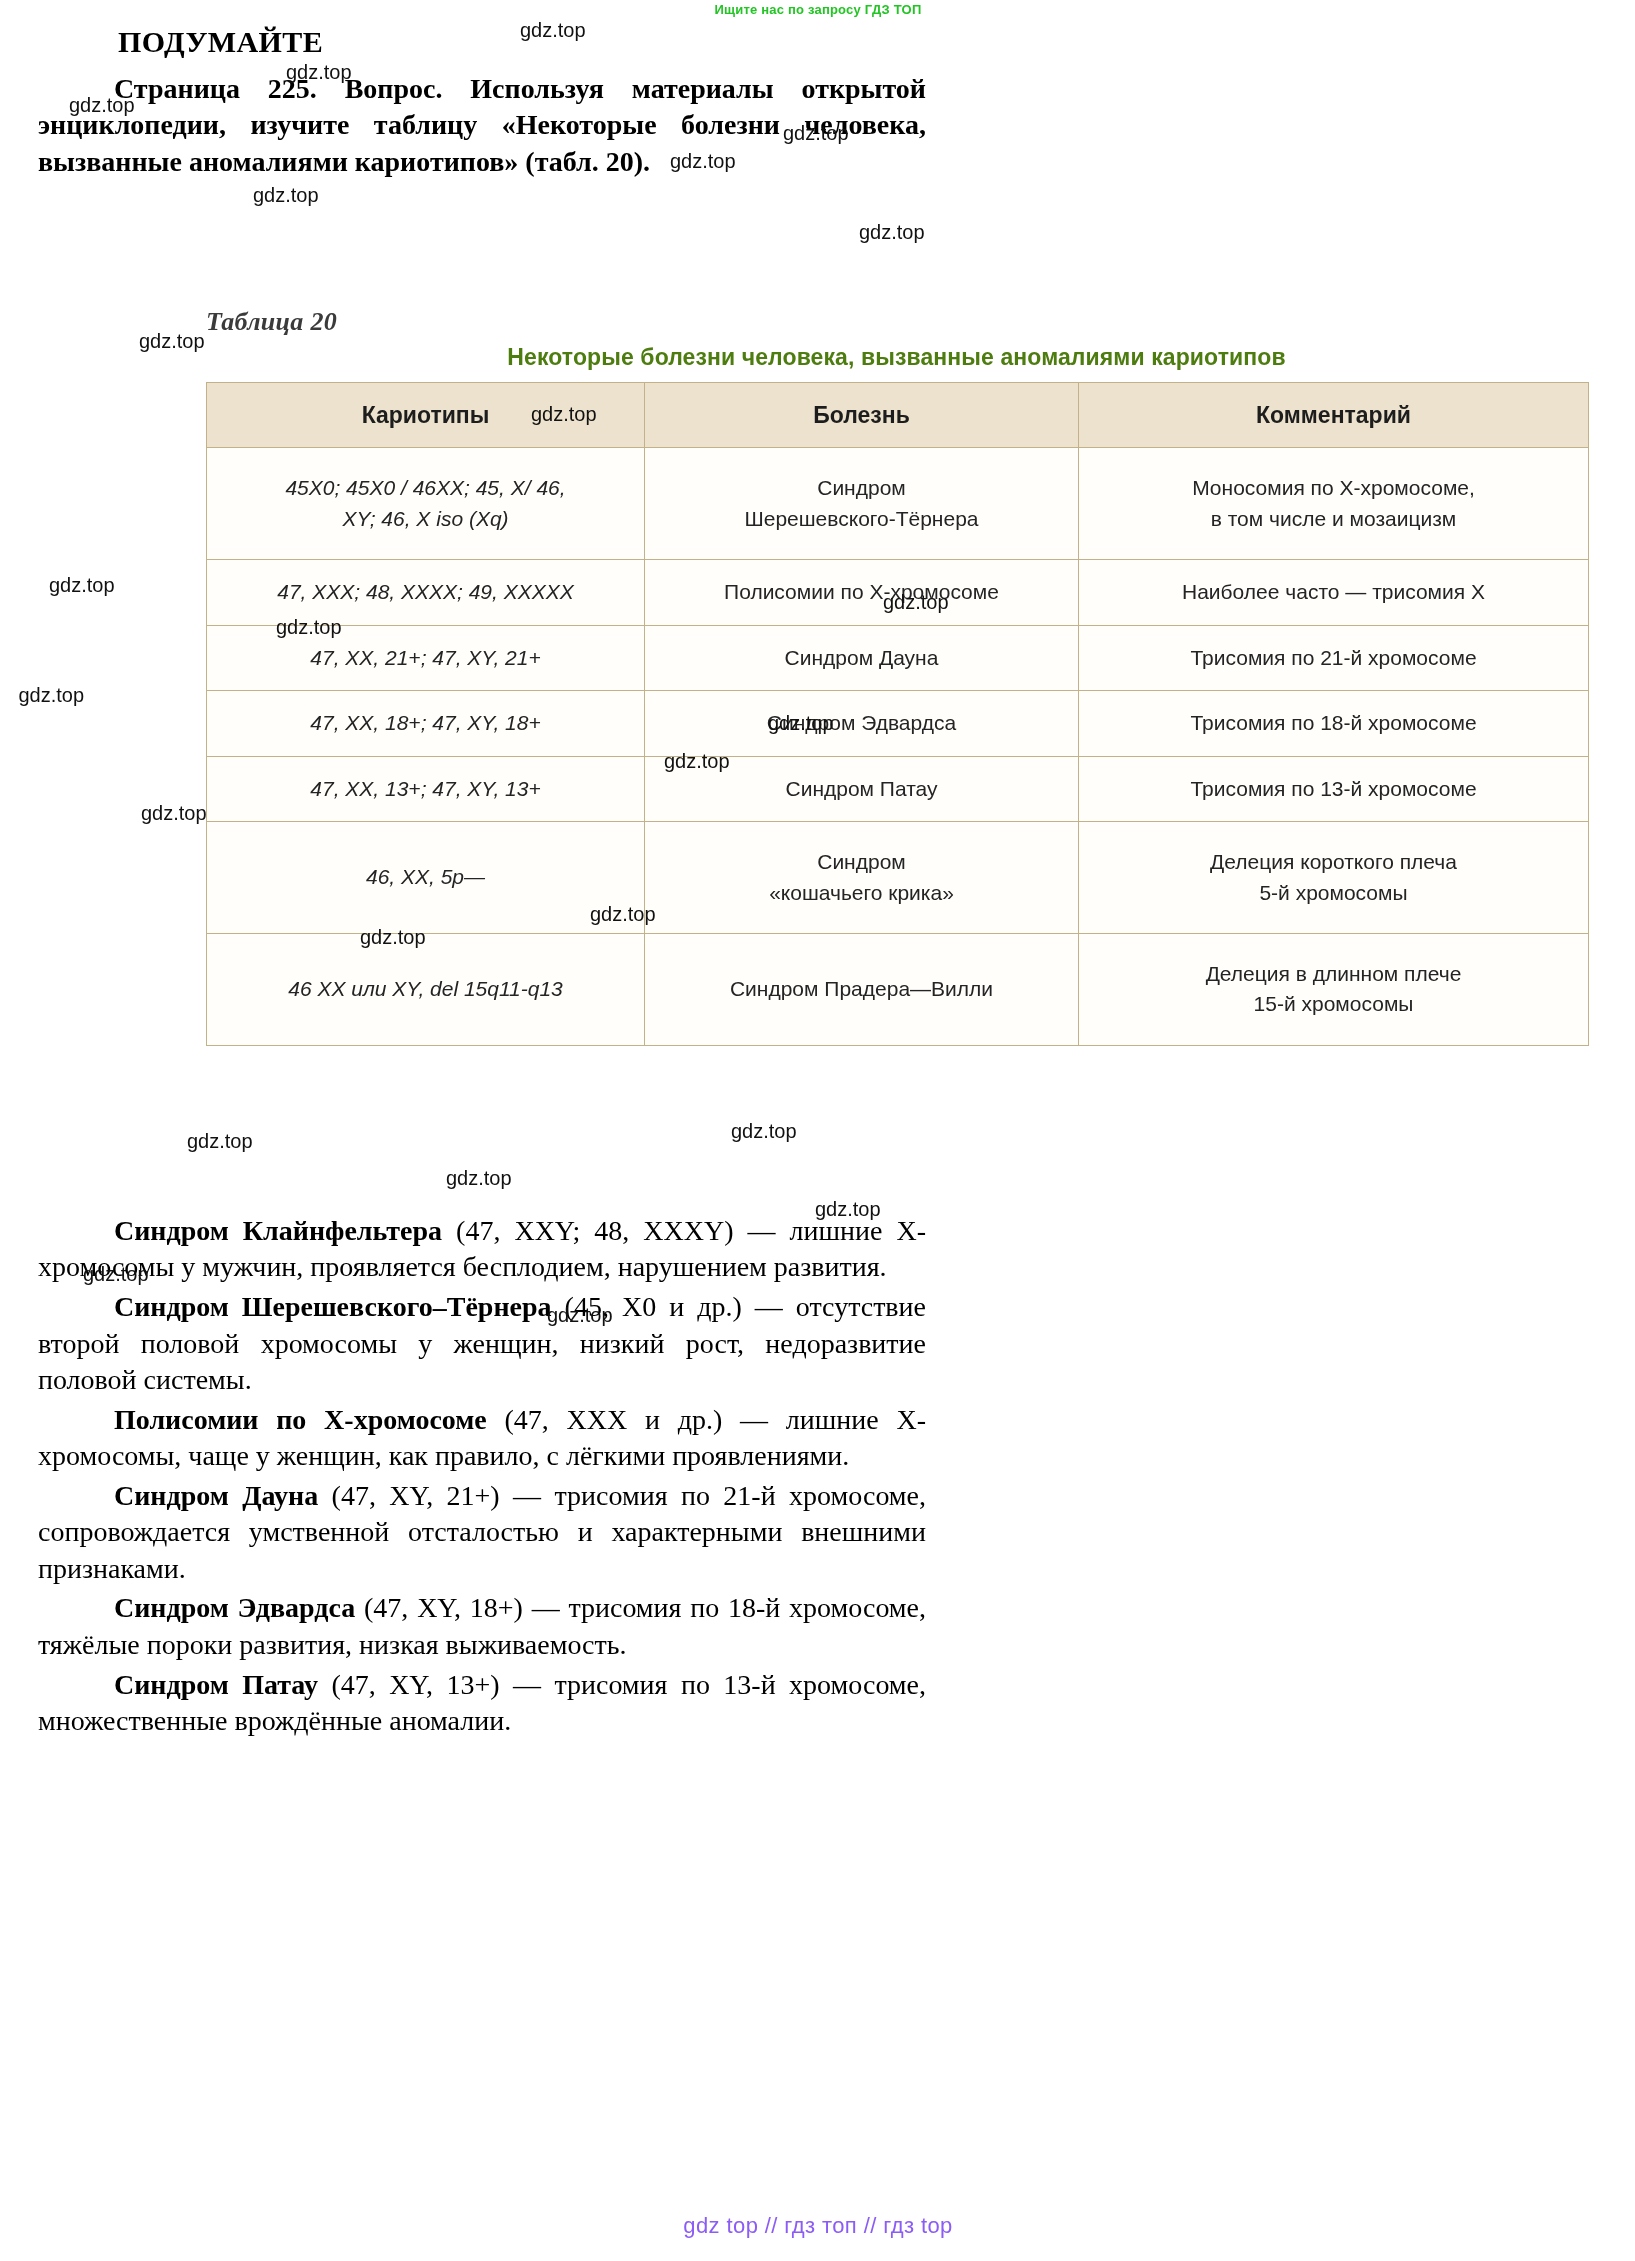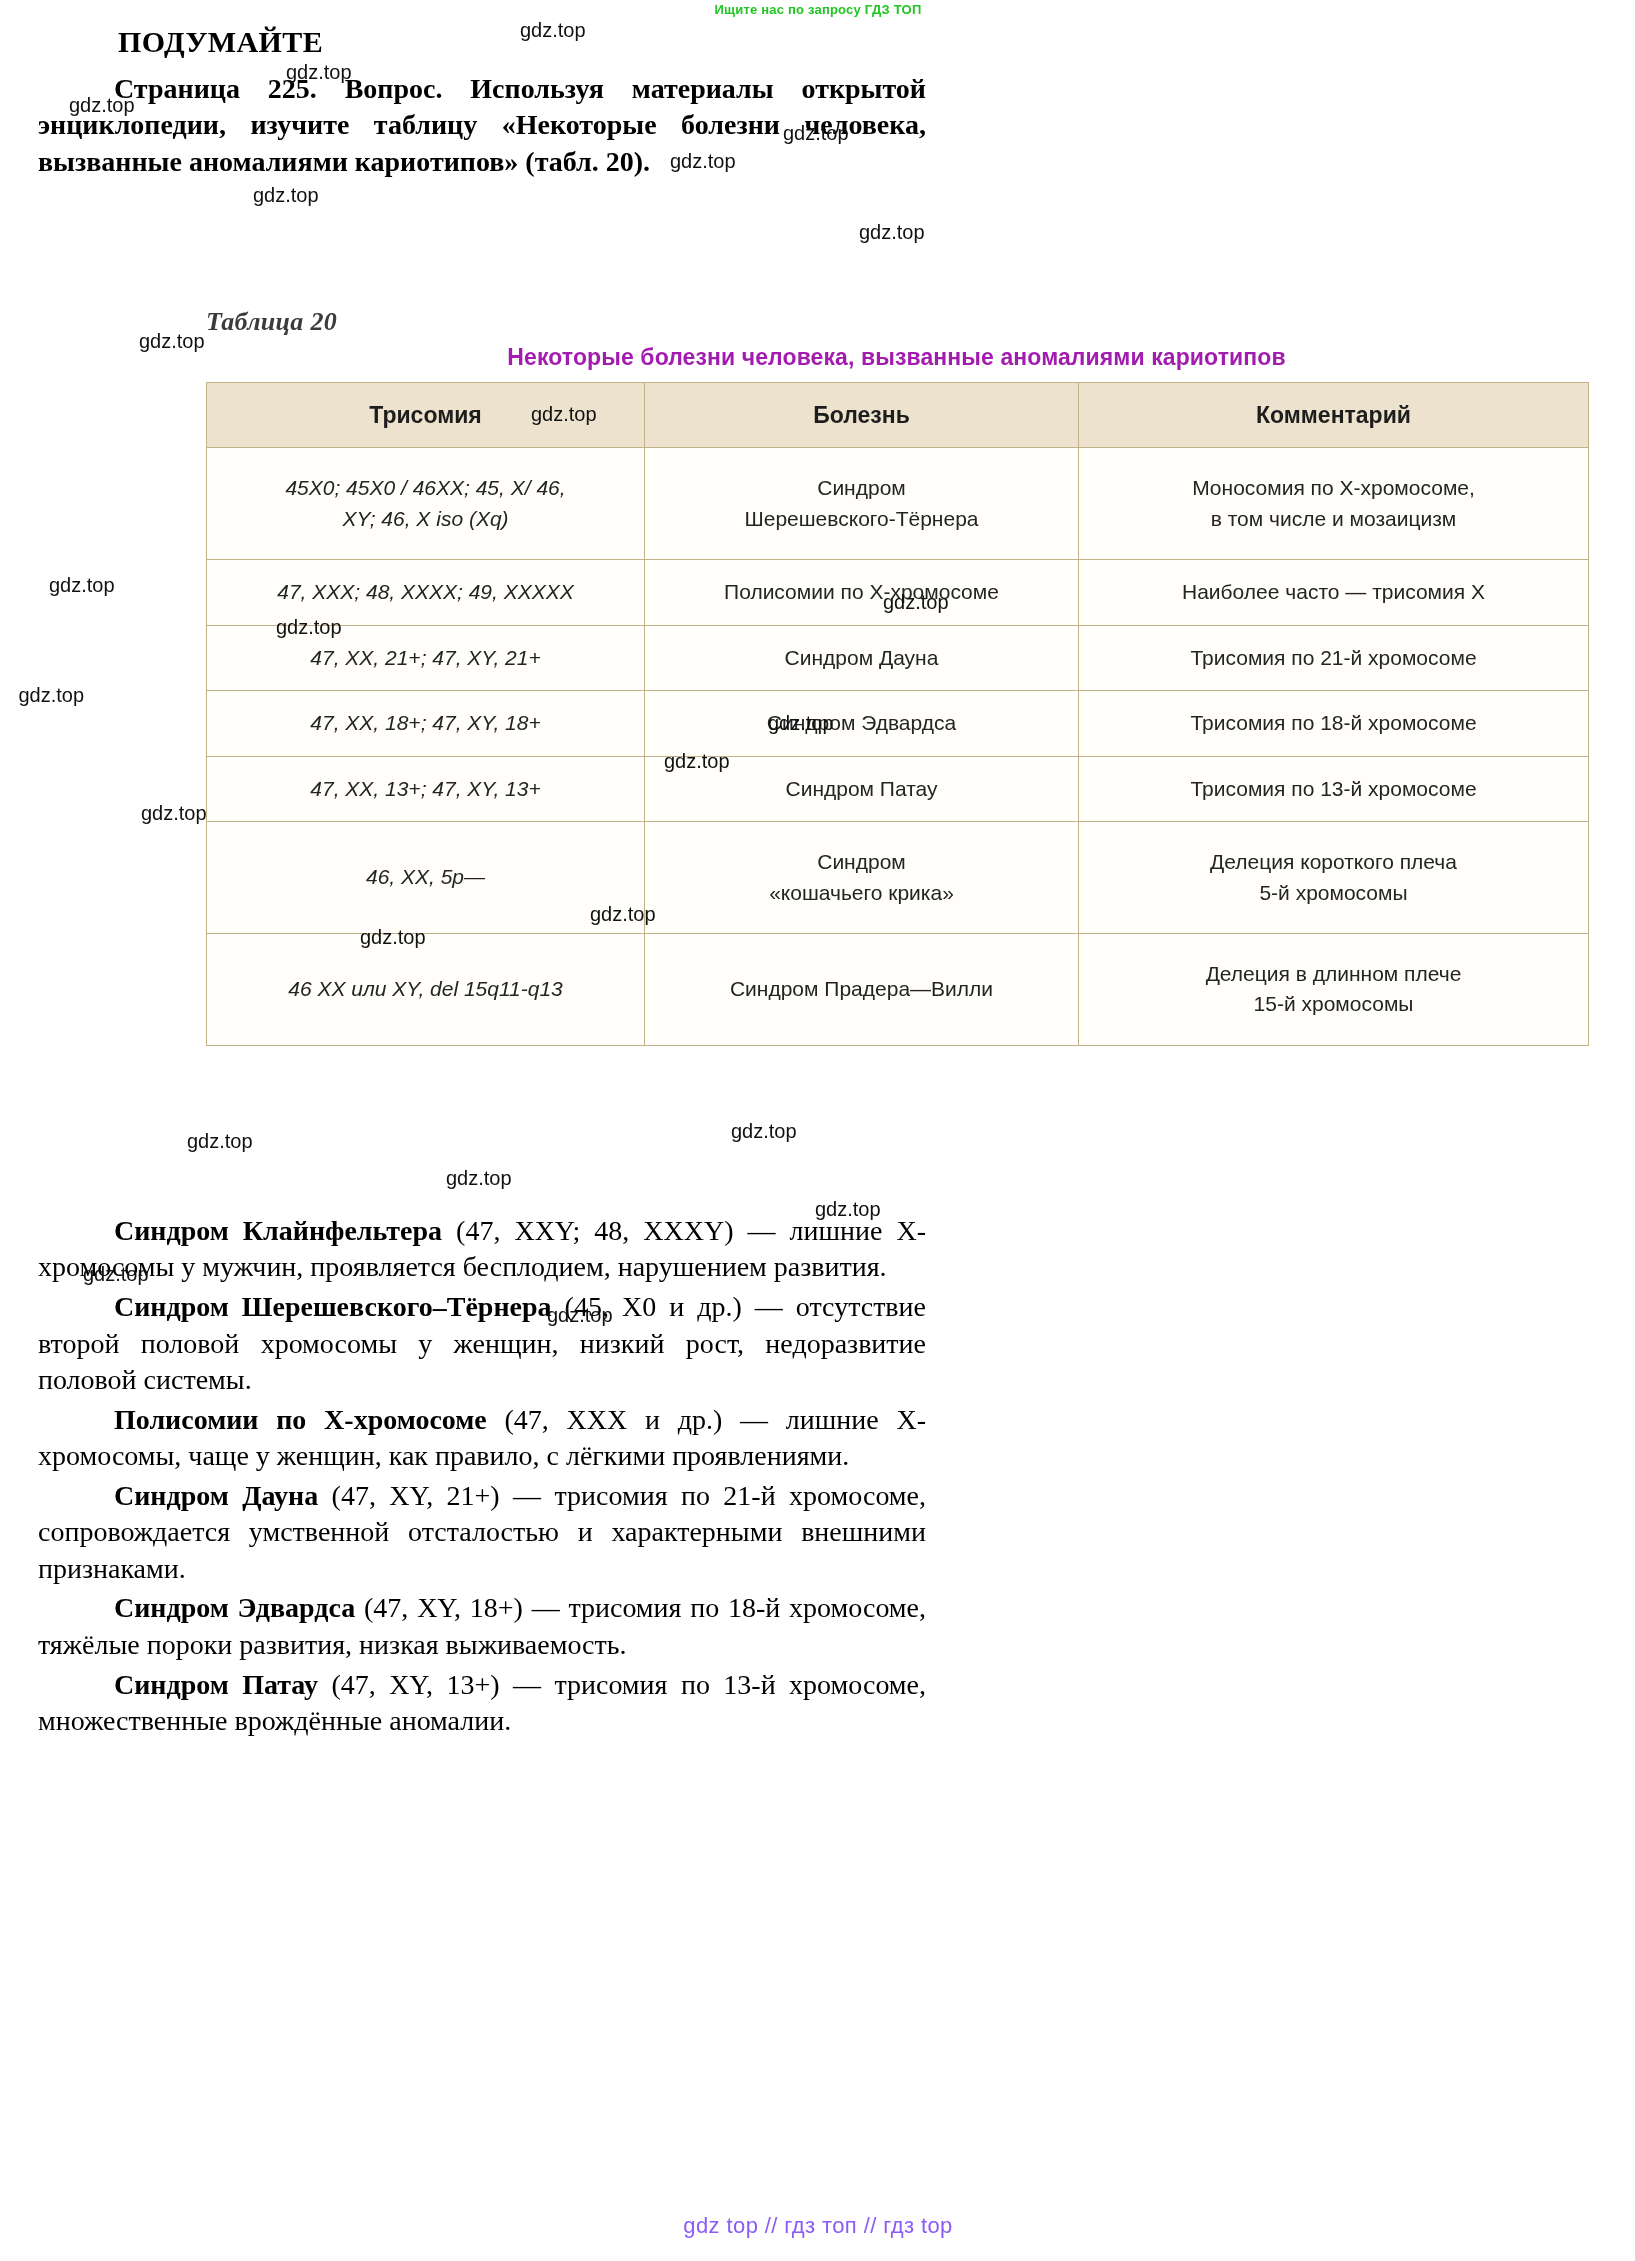--- a/index.html
+++ b/index.html
@@ -70,21 +70,21 @@
     font-size: 26px;
     color: #3b3b3b;
     margin: 0 3.4px 6.7px 0;
     letter-spacing: 0.3px;
   }
   .table-caption {
     text-align: center;
     font-family: "Liberation Sans", sans-serif;
     font-weight: 700;
     font-size: 23px;
-    color: #a21caf;
+    color: #4d7c0f;
     margin: 0 0 11.8px 0;
     letter-spacing: 0.1px;
   }
   table.karyo {
     border-collapse: collapse;
     width: 1381px;
     table-layout: fixed;
     background: #fffefb;
     border: 1.7px solid #bfae83;
   }
@@ -155,21 +155,21 @@
     <div class="table-number">Таблица 20</div>
     <div class="table-caption">Некоторые болезни человека, вызванные аномалиями кариотипов</div>
     <table class="karyo">
       <colgroup>
           <col class="c1">
           <col class="c2">
           <col class="c3">
         </colgroup>
       <thead>
         <tr>
-          <th>Трисомия</th>
+          <th>Кариотипы</th>
           <th>Болезнь</th>
           <th>Комментарий</th>
         </tr>
       </thead>
       <tbody id="karyo-body">
           <tr class="tall">
             <td class="kt">45X0; 45X0 / 46XX; 45, X/ 46,<br>XY; 46, X iso (Xq)</td>
             <td>Синдром<br>Шерешевского-Тёрнера</td>
             <td>Моносомия по Х-хромосоме,<br>в том числе и мозаицизм</td>
           </tr>

